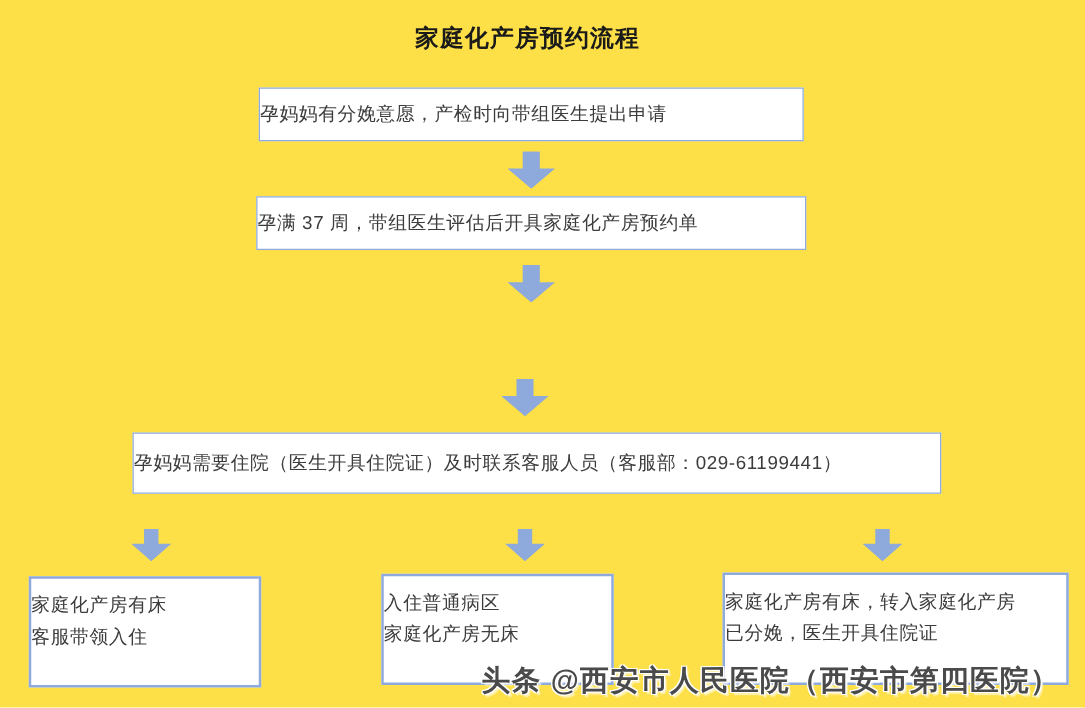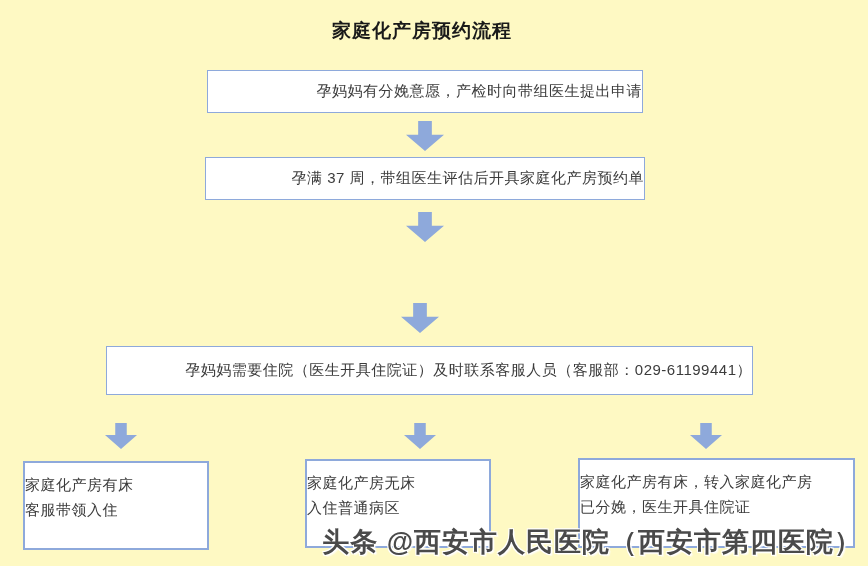--- a/index.html
+++ b/index.html
@@ -1,34 +1,34 @@
 <!DOCTYPE html>
 <html><head>
 <meta charset="utf-8">
 <style>
   html,body{margin:0;padding:0;background:#ffffff;}
   .canvas{
     position:relative;
     width:868px;height:566px;
-    background:#fef9c3;
+    background:#fde047;
     font-family:"Liberation Sans","DejaVu Sans",sans-serif;
     overflow:hidden;
     margin:0 auto;
   }
   .title{
     position:absolute;left:0;top:18px;width:844px;
     text-align:center;
     font-size:19px;font-weight:bold;color:#1a1a1a;
     letter-spacing:1px;
   }
   .box{
     position:absolute;
     border:1.5px solid #8EA9DB;
     background:#ffffff;
-    display:flex;align-items:center;justify-content:flex-end;
+    display:flex;align-items:center;justify-content:flex-start;
     font-size:15px;color:#3c3c3c;
     text-align:center;
     box-sizing:border-box;
     letter-spacing:0.5px;
   }
   .step1{left:207px;top:70px;width:436px;height:43px;}
   .step2{left:205px;top:157px;width:440px;height:43px;}
   .step3{left:207px;top:248px;width:436px;height:44px;}
   .step4{left:106px;top:346px;width:647px;height:49px;}
   .branch{
@@ -52,22 +52,22 @@
   .arrow-main{width:38px;height:30px;}
   .a1{left:406px;top:121px;}
   .a2{left:406px;top:212px;}
   .a3{left:401px;top:303px;}
   .arrow-branch{width:32px;height:26px;}
   .a4{left:105px;top:423px;}
   .a5{left:404px;top:423px;}
   .a6{left:690px;top:423px;}
   .watermark{
     position:absolute;
-    right:6px;bottom:6px;
-    font-size:27px;font-weight:bold;
+    right:20px;bottom:6px;
+    font-size:23px;font-weight:bold;
     color:#4a4a4a;
     letter-spacing:1px;
     white-space:nowrap;
     text-shadow:-1px -1px 0 #ffffff,1px -1px 0 #ffffff,-1px 1px 0 #ffffff,1px 1px 0 #ffffff,2px 2px 1px rgba(255,255,255,0.6);
     z-index:10;
     text-align:right;
   }
 </style>
 </head>
 <body>
@@ -98,22 +98,22 @@
   <div class="arrow arrow-branch a4"></div>
   <div class="arrow arrow-branch a5"></div>
   <div class="arrow arrow-branch a6"></div>
 
   <div class="branch branch1">
     <div>家庭化产房有床</div>
     <div>客服带领入住</div>
   </div>
 
   <div class="branch branch2">
+    <div>入住普通病区</div>
     <div>家庭化产房无床</div>
-    <div>入住普通病区</div>
   </div>
 
   <div class="branch branch3">
     <div>家庭化产房有床，转入家庭化产房</div>
     <div>已分娩，医生开具住院证</div>
   </div>
 
   <div class="watermark">头条 @西安市人民医院（西安市第四医院）</div>
 
 </div>

